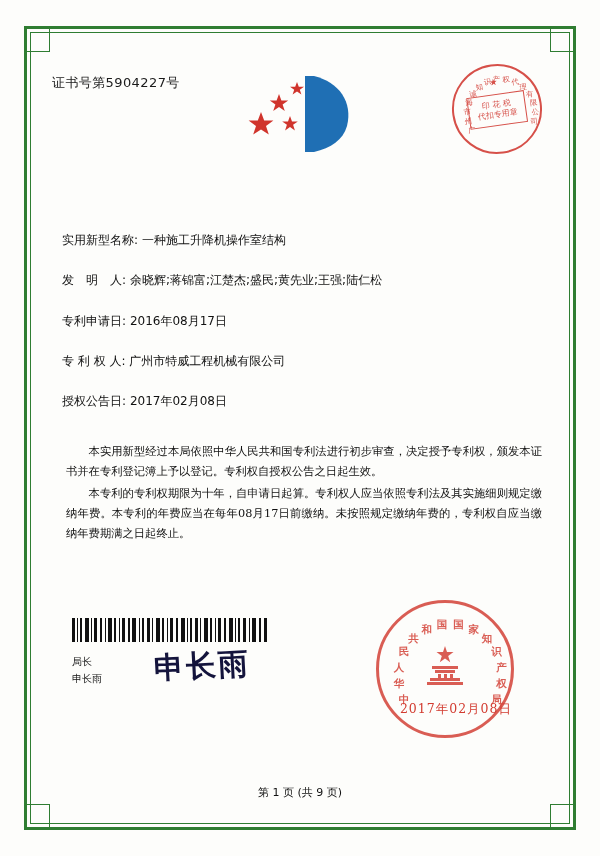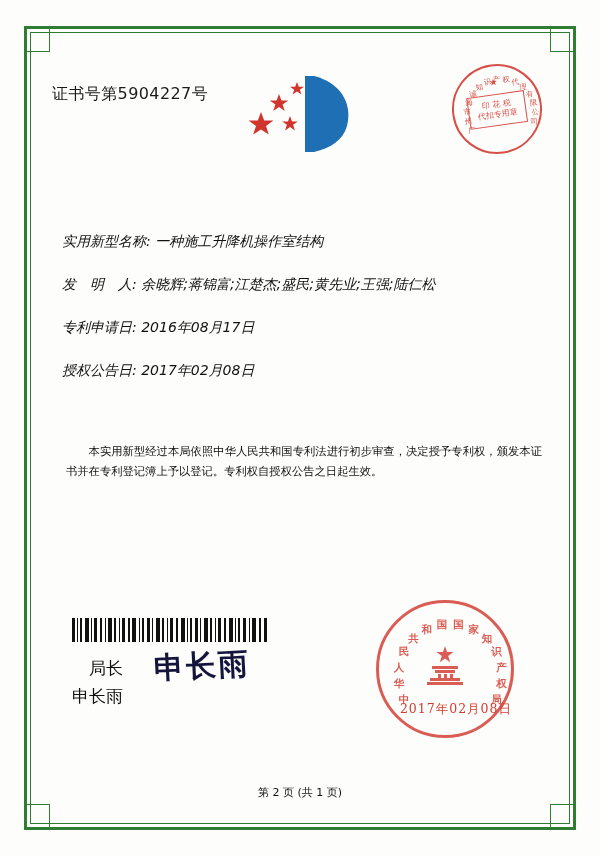--- a/index.html
+++ b/index.html
@@ -56,22 +56,22 @@
     position: absolute;
     left: 44px;
     top: 46px;
     right: 44px;
     bottom: 46px;
   }
 
   .cert-no {
     position: absolute;
     left: 8px;
-    top: 38px;
-    font-size: 16px;
+    top: 28px;
+    font-size: 13px;
     color: #1a1a1a;
     letter-spacing: 0.4px;
     text-align: center;
   }
 
   
   .logo {
     position: absolute;
     left: 50%;
     top: 22px;
@@ -91,23 +91,22 @@
     font-size: 31px;
     letter-spacing: 4px;
     color: #111;
   }
 
   .fields {
     position: absolute;
     left: 18px;
     right: 10px;
     top: 186px;
-    font-size: 14px;
-    color: #111;
-    font-style: italic;
+    font-size: 12px;
+    color: #111;
   }
   .field-row {
     margin-bottom: 23.5px;
     white-space: nowrap;
     line-height: 1.4;
   }
   .field-label {
     display: inline-block;
     color: #111;
   }
@@ -137,24 +136,23 @@
     left: 28px;
     top: 572px;
     width: 196px;
     height: 24px;
   }
 
   .sign-block {
     position: absolute;
     left: 28px;
     top: 608px;
-    font-size: 17px;
+    font-size: 10px;
     line-height: 1.65;
     color: #111;
-    text-align: right;
   }
 
   .signature {
     position: absolute;
     left: 110px;
     top: 600px;
     font-family: "DejaVu Serif", "Liberation Serif", serif;
     font-size: 30px;
     color: #14143c;
     letter-spacing: 2px;
@@ -297,27 +295,32 @@
       </div>
       <div class="field-row">
         <span class="field-label">发　明　人:</span>
         <span class="field-value">余晓辉;蒋锦富;江楚杰;盛民;黄先业;王强;陆仁松</span>
       </div>
       <div class="field-row">
         <span class="field-label">专利申请日:</span>
         <span class="field-value">2016年08月17日</span>
       </div>
       <div class="field-row">
+        <span class="field-label">专 利 权 人:</span>
+        <span class="field-value">广州市特威工程机械有限公司</span>
+      </div>
+      <div class="field-row">
         <span class="field-label">授权公告日:</span>
         <span class="field-value">2017年02月08日</span>
       </div>
     </div>
 
     <div class="body-text">
       <p>本实用新型经过本局依照中华人民共和国专利法进行初步审查，决定授予专利权，颁发本证书并在专利登记簿上予以登记。专利权自授权公告之日起生效。</p>
+      <p>本专利的专利权期限为十年，自申请日起算。专利权人应当依照专利法及其实施细则规定缴纳年费。本专利的年费应当在每年08月17日前缴纳。未按照规定缴纳年费的，专利权自应当缴纳年费期满之日起终止。</p>
     </div>
 
     <div class="barcode">
       <svg width="196" height="24" viewBox="0 0 196 24" xmlns="http://www.w3.org/2000/svg">
         <g fill="#111">
           <rect x="0" y="0" width="3" height="24"></rect>
             <rect x="5" y="0" width="1" height="24"></rect>
           <rect x="8" y="0" width="2" height="24"></rect>
             <rect x="13" y="0" width="4" height="24"></rect>
           <rect x="19" y="0" width="1" height="24"></rect>
@@ -421,16 +424,16 @@
             <rect x="26" y="32" width="3" height="4"></rect>
             <rect x="32" y="32" width="3" height="4"></rect>
             <rect x="9" y="40" width="36" height="3"></rect>
           </g>
         </svg>
       </div>
     </div>
 
     <div class="seal-date">2017年02月08日</div>
 
-    <div class="footer">第 2 页 (共 1 页)</div>
+    <div class="footer">第 1 页 (共 9 页)</div>
 
   </div>
 </div>
 
 </body></html>

